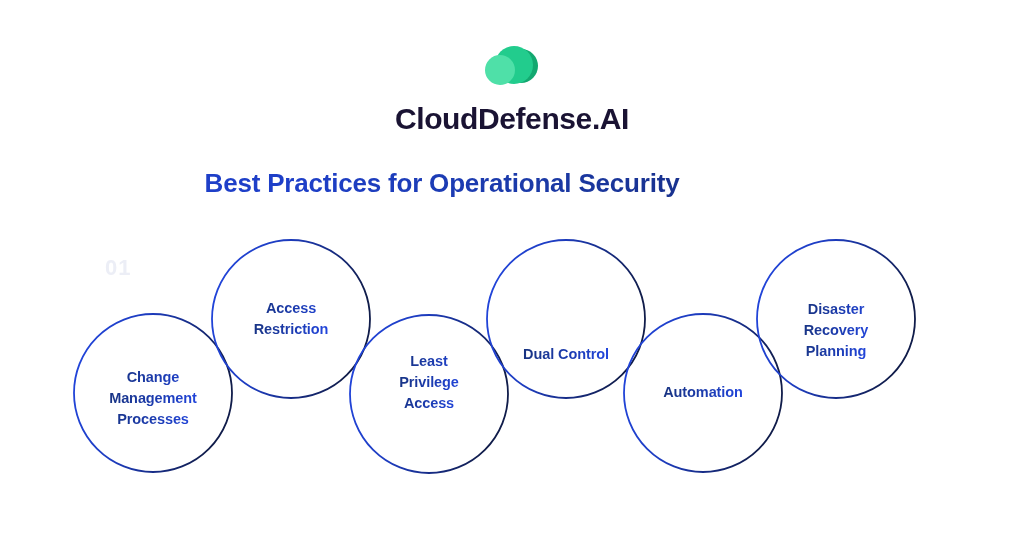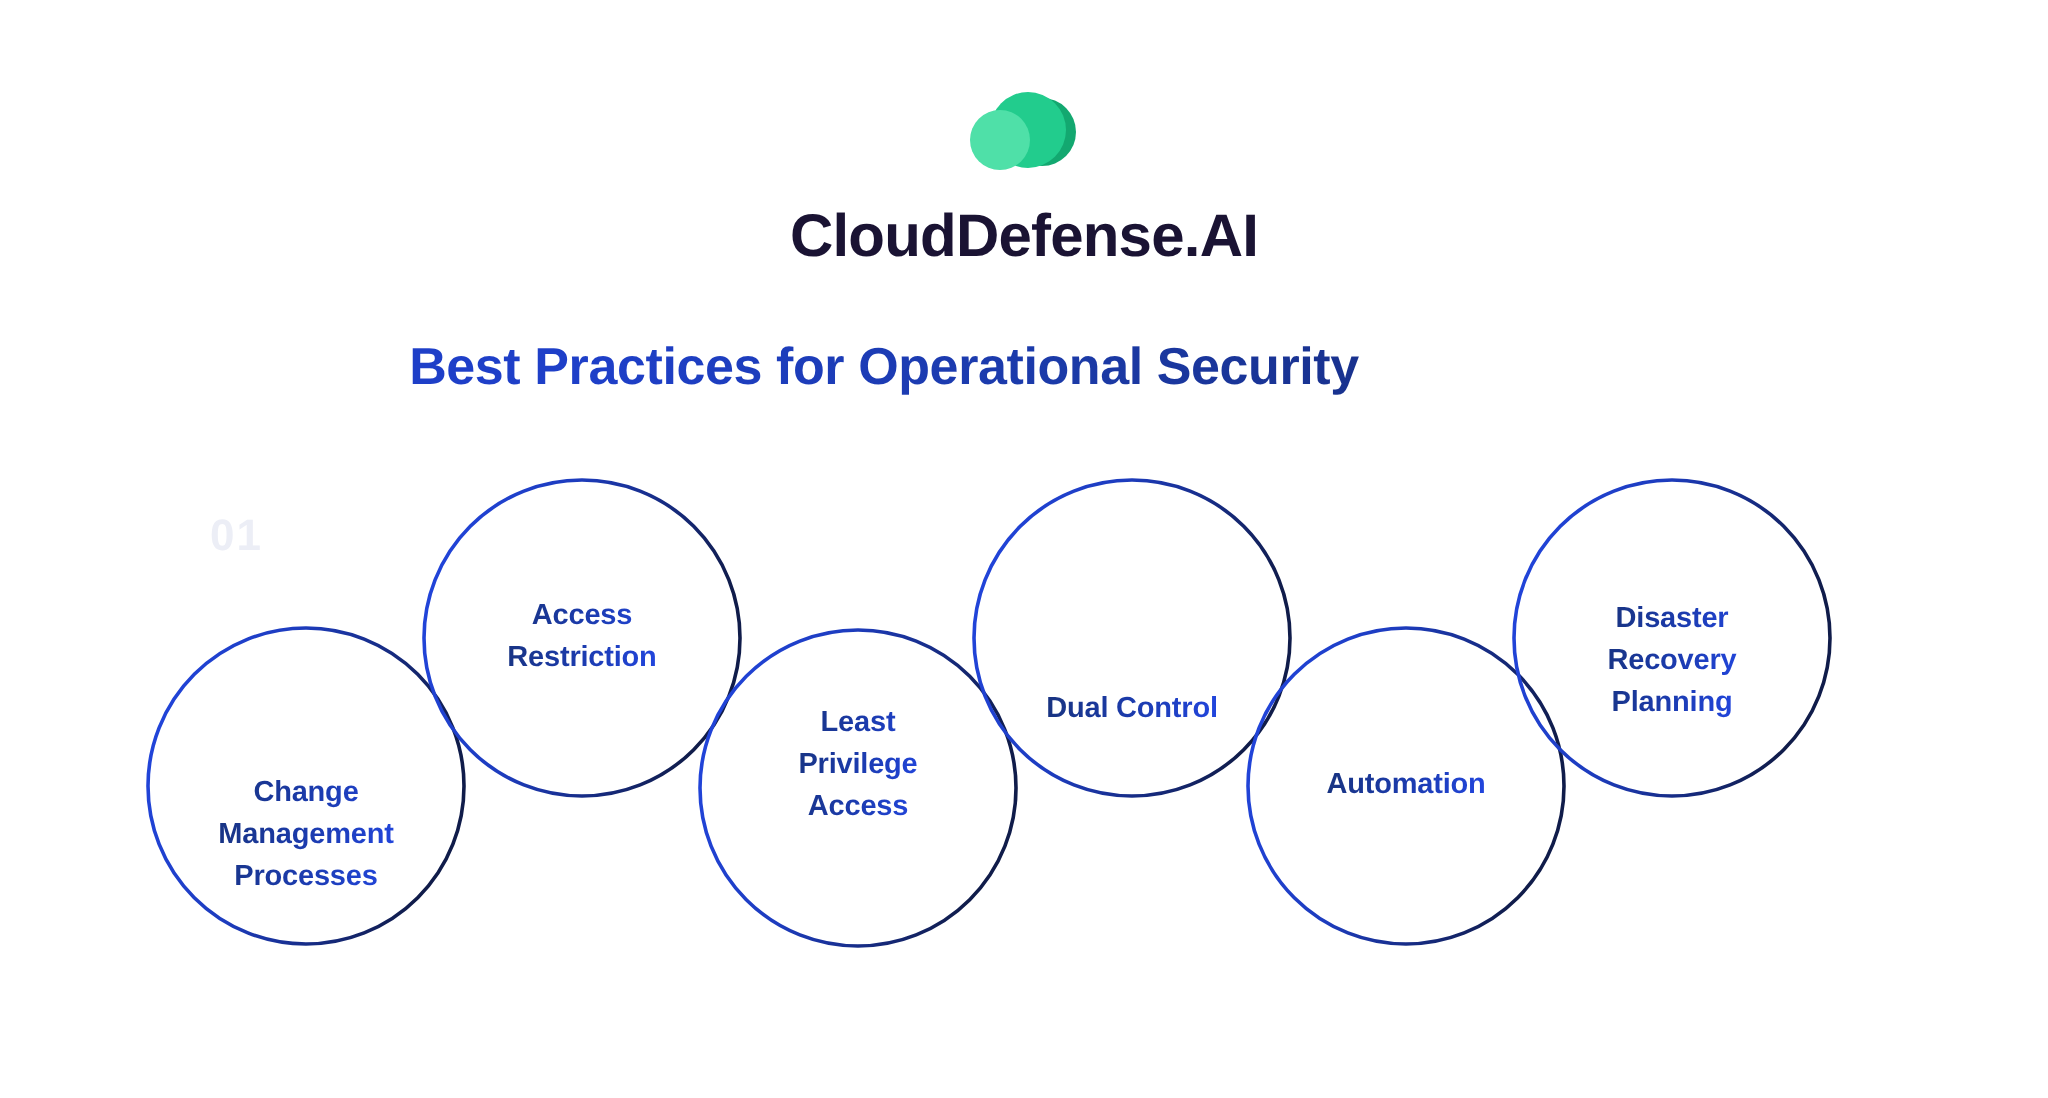--- a/index.html
+++ b/index.html
@@ -141,21 +141,21 @@
           <circle cx="429" cy="394" r="79"></circle>
           <circle cx="566" cy="319" r="79"></circle>
           <circle cx="703" cy="393" r="79"></circle>
           <circle cx="836" cy="319" r="79"></circle>
         </g>
     </svg>
 
     <div class="step-index" style="left:105px; top:255px;">01</div>
 
     <div id="node-labels">
-        <div class="node-label" style="left: 153px; top: 418px;">Change
+        <div class="node-label" style="left: 153px; top: 399px;">Change
 Management
 Processes</div>
         <div class="node-label" style="left: 291px; top: 319px;">Access
 Restriction</div>
         <div class="node-label" style="left: 429px; top: 383px;">Least
 Privilege
 Access</div>
         <div class="node-label" style="left: 566px; top: 319px; margin-top: 36px;">Dual Control</div>
         <div class="node-label" style="left: 703px; top: 393px;">Automation</div>
         <div class="node-label" style="left: 836px; top: 319px; margin-top: 12px;">Disaster

